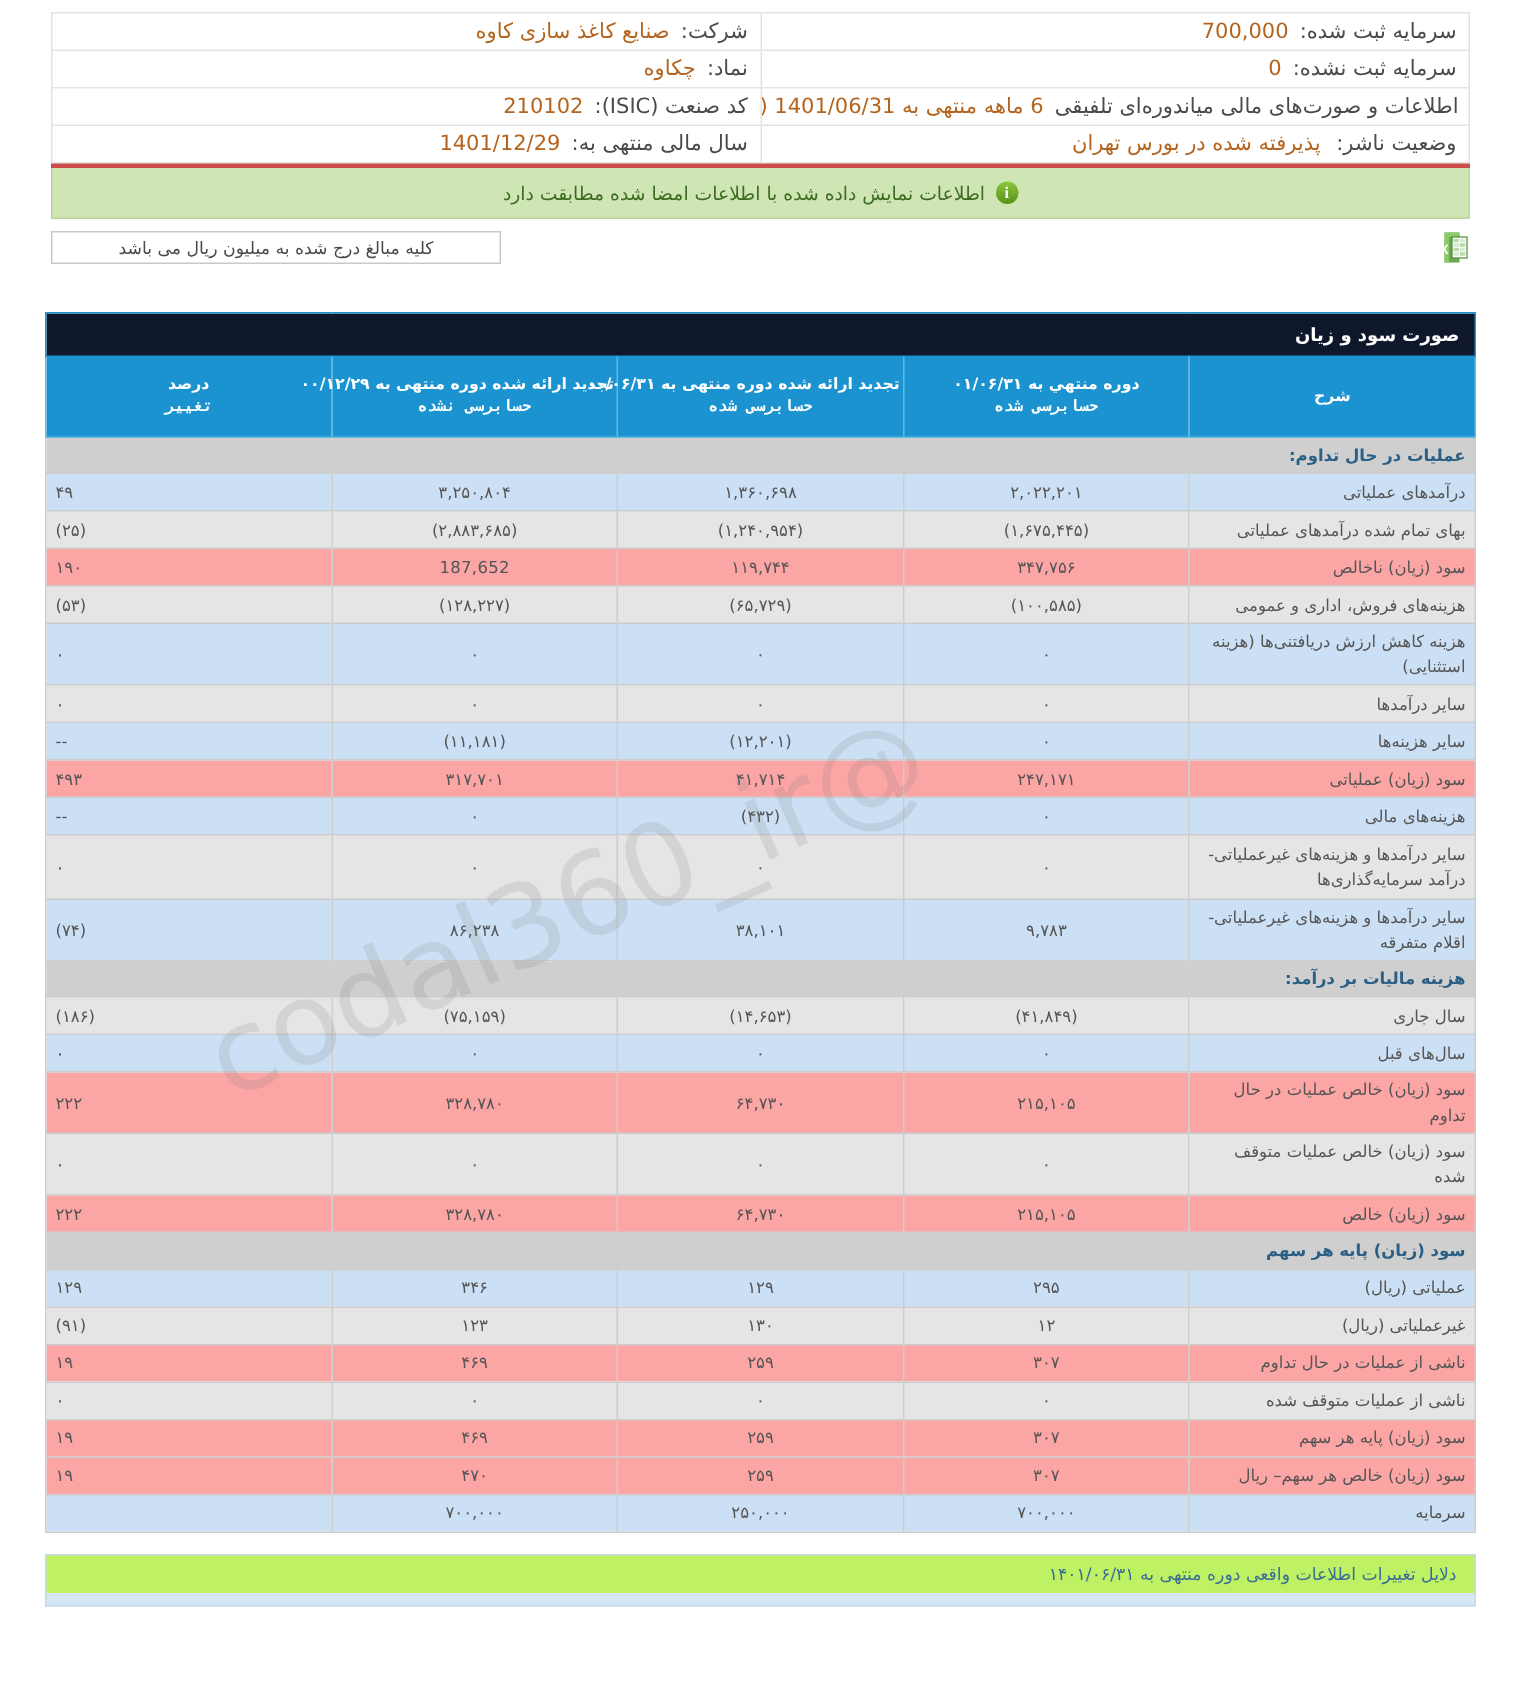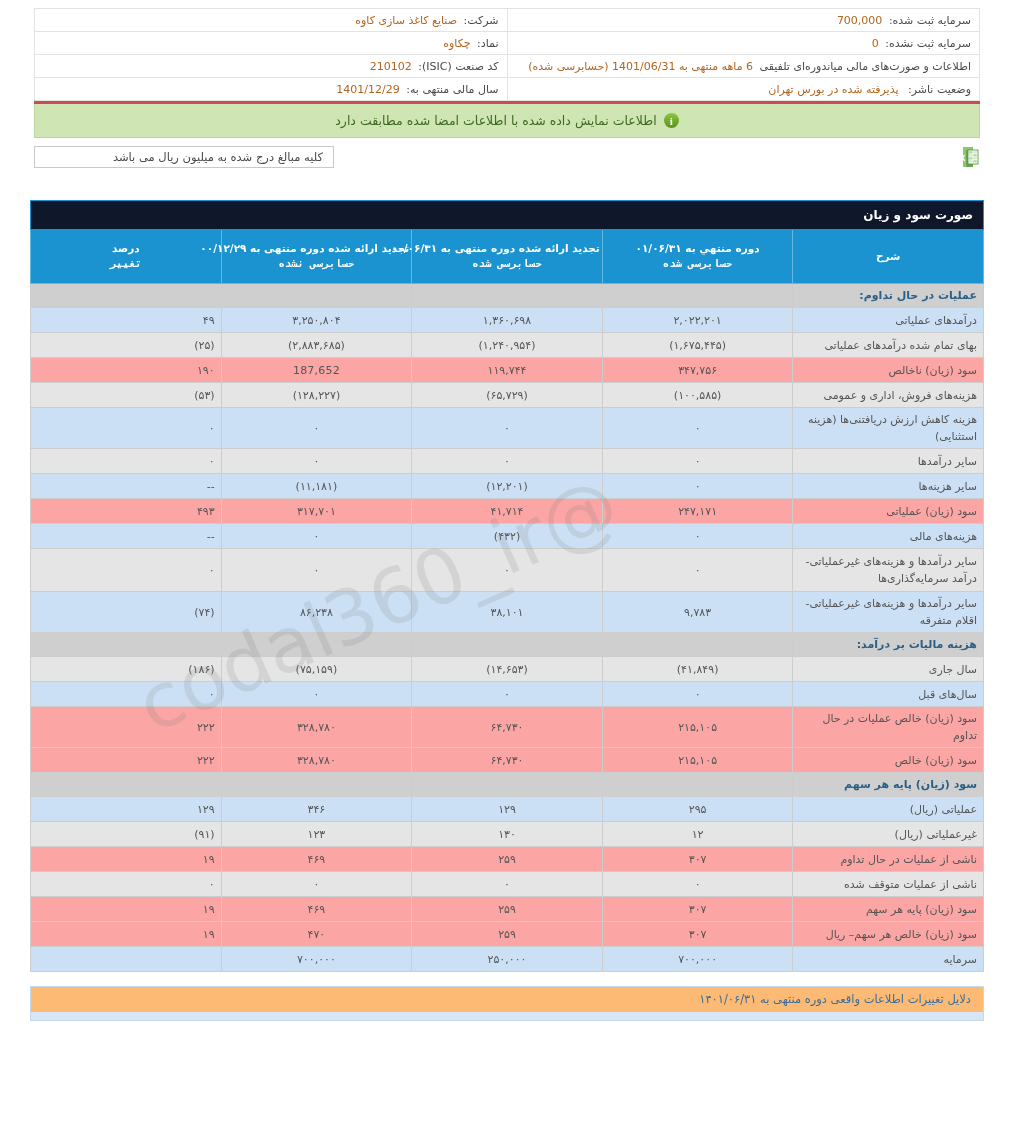--- a/index.html
+++ b/index.html
@@ -23,21 +23,21 @@
   table.hdr {
     width: 100%;
     border-collapse: collapse;
     table-layout: fixed;
     border: 1px solid #d8d8d8;
   }
   table.hdr td {
     border: 1px solid #e3e3e3;
     padding: 4px 8px;
     height: 23px;
-    font-size: 11px;
+    font-size: 14px;
     color: #4a4a4a;
     white-space: nowrap;
     overflow: hidden;
   }
   td.hdr-right { text-align: right; width: 50%; }
   td.hdr-left  { text-align: right; width: 50%; }
   .lbl { color: #4a4a4a; }
   .val { color: #b4641e; padding-right: 3px; }
 
   .redline {
@@ -80,20 +80,21 @@
   }
   .note-box {
     border: 1px solid #c9c9c9;
     background: #fff;
     height: 22px;
     line-height: 20px;
     padding: 0 10px;
     font-size: 11.5px;
     color: #4a4a4a;
     min-width: 300px;
+    text-align: center;
   }
   .excel-btn {
     width: 20px; height: 22px;
     position: relative;
     cursor: pointer;
     flex: 0 0 auto;
   }
 
   
   .tbl-wrap { padding: 30px 30px 0 30px; }
@@ -141,21 +142,21 @@
     padding-right: 10px;
     line-height: 1.55;
   }
   td.num {
     text-align: center;
     color: #555;
     font-size: 11.5px;
     letter-spacing: .2px;
   }
   td.pct {
-    text-align: right;
+    text-align: left;
     color: #555;
     font-size: 11.5px;
   }
   .neg { color: #d0021b; }
 
   tr.r-blue   td { background: #cce0f5; }
   tr.r-gray   td { background: #e5e5e5; }
   tr.r-yellow td { background: #fca5a5; }
   tr.section  td {
     background: #cfcfcf;
@@ -165,21 +166,21 @@
   }
   tr.section td.desc { color: #2a5f86; font-weight: bold; }
 
   tr.data td { height: 25px; }
   tr.tall td { height: 43px; }
 
   
   .foot-wrap { padding: 14px 30px 20px 30px; }
   .foot-row {
     border: 1px solid #c6d9ea;
-    background: #fdba74;
+    background: #bef264;
     height: 27px;
     line-height: 25px;
     text-align: right;
     padding-right: 12px;
     font-size: 11.5px;
     color: #3a6d97;
     margin-bottom: 4px;
     cursor: pointer;
   }
   .foot-strip {
@@ -426,20 +427,27 @@
             <td class="num">۰</td>
             <td class="pct">۰</td>
           </tr>
           <tr class="data r-yellow">
             <td class="desc">سود (زیان) خالص عملیات در حال تداوم</td>
             <td class="num">۲۱۵,۱۰۵</td>
             <td class="num">۶۴,۷۳۰</td>
             <td class="num">۳۲۸,۷۸۰</td>
             <td class="pct">۲۲۲</td>
           </tr>
+          <tr class="data r-gray">
+            <td class="desc">سود (زیان) خالص عملیات متوقف شده</td>
+            <td class="num">۰</td>
+            <td class="num">۰</td>
+            <td class="num">۰</td>
+            <td class="pct">۰</td>
+          </tr>
           <tr class="data r-yellow">
             <td class="desc">سود (زیان) خالص</td>
             <td class="num">۲۱۵,۱۰۵</td>
             <td class="num">۶۴,۷۳۰</td>
             <td class="num">۳۲۸,۷۸۰</td>
             <td class="pct">۲۲۲</td>
           </tr>
           <tr class="section">
             <td class="desc">سود (زیان) پایه هر سهم</td>
             <td class="num"></td>

